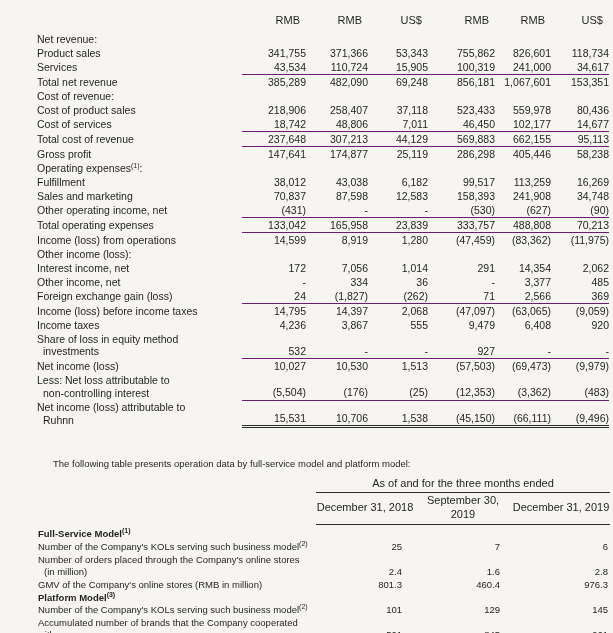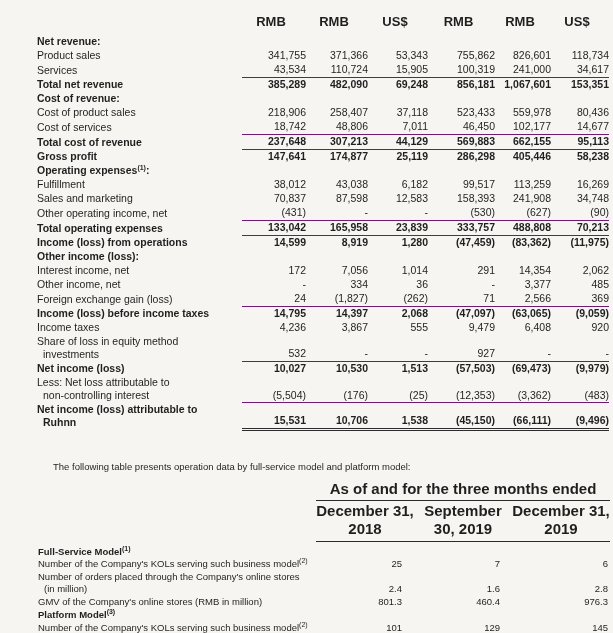--- a/index.html
+++ b/index.html
@@ -9,36 +9,36 @@
     font-family:"Liberation Sans", sans-serif;
     color:#1f1f1f;
     -webkit-font-smoothing:antialiased;
   }
   .page { padding:14px 5px 0 37px; }
 
   table { border-collapse:collapse; table-layout:fixed; }
 
   
   #is-table { width:572px; font-size:10.5px; line-height:1.22; }
-  #is-table th { font-weight:bold; font-size:13px; text-align:center; padding:0 6px 5px 0; }
+  #is-table th { font-weight:normal; font-size:11px; text-align:right; padding:0 6px 5px 0; }
   #is-table td { padding:0.6px 0; vertical-align:bottom; }
   #is-table td.label { text-align:left; padding-right:4px; }
   #is-table td.val { text-align:right; padding-left:2px; }
-  #is-table tr.bold { font-weight:bold; }
+  #is-table tr.bold { font-weight:normal; }
   #is-table tr.sum-line td.val { border-bottom:1px solid #701a75; }
   #is-table tr.total-line td.val { border-bottom:3px double #2b2b2b; }
   .label .label2 { padding-left:6px; }
   .label div:empty { display:none; }
   sup { font-size:7px; line-height:0; }
   sup:empty { display:none; }
 
   
   .intro { font-size:9.5px; margin:30px 0 8px 16px; color:#262626; }
   #ops-table { width:572px; font-size:9.5px; line-height:1.25; margin-left:1px; }
-  #ops-table th { font-weight:bold; font-size:15px; text-align:center; padding:0 0 1px 0; }
+  #ops-table th { font-weight:normal; font-size:11px; text-align:center; padding:0 0 1px 0; }
   #ops-table th.span-head { border-bottom:1px solid #2b2b2b; }
   #ops-table tr.date-row th { border-bottom:1px solid #2b2b2b; padding:1px 0 2px 0; }
   #ops-table td { padding:0.5px 0; vertical-align:bottom; }
   #ops-table td.label { text-align:left; padding-right:6px; }
   #ops-table td.val { text-align:right; padding-right:12px; }
   #ops-table td.val:last-child { padding-right:2px; }
   #ops-table tr.bold { font-weight:bold; }
   #ops-table tbody tr:first-child td { padding-top:4px; }
 </style>
 </head>

